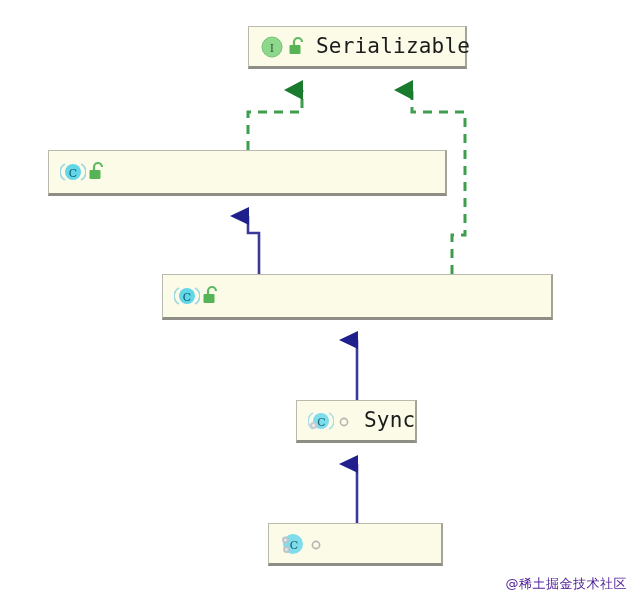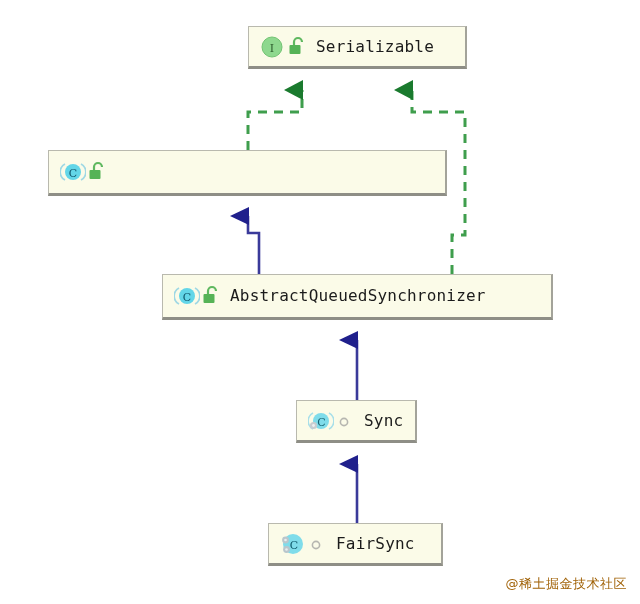--- a/index.html
+++ b/index.html
@@ -44,21 +44,21 @@
     border-bottom: 3px solid #8e8e86;
     border-right: 2px solid #a3a39a;
     display: flex;
     align-items: center;
     padding: 0 14px 0 11px;
     white-space: nowrap;
   }
 
   .uml-label {
     font-family: "DejaVu Sans Mono", "Liberation Mono", monospace;
-    font-size: 16px;
+    font-size: 21px;
     color: #1b1b1b;
     letter-spacing: 0.2px;
     line-height: 1;
   }
 
   
   .node-icon {
     flex: 0 0 auto;
     display: inline-block;
     position: relative;
@@ -79,21 +79,21 @@
   .vis-icon svg { display: block; }
 
   
   #watermark {
     position: absolute;
     right: 13px;
     bottom: 11px;
     z-index: 3;
     font-family: "DejaVu Sans", "Liberation Sans", sans-serif;
     font-size: 13px;
-    color: #a16207;
+    color: #4c1d95;
     letter-spacing: 0.5px;
     user-select: none;
   }
 </style>
 </head>
 <body>
 
 <div id="diagram-canvas">
 
   <svg id="connector-layer" viewBox="0 0 640 604">
@@ -159,21 +159,20 @@
         <circle cx="13" cy="12" r="8" fill="#63d6e8"></circle>
         <text x="13" y="16.5" text-anchor="middle" font-family="DejaVu Serif, Liberation Serif, serif" font-size="11" fill="#10566b">C</text>
       </svg>
     </span>
     <span class="vis-icon">
       <svg width="20" height="22" viewBox="0 0 20 22">
         <path d="M 7 9 L 7 6 A 4 4 0 0 1 15 6" fill="none" stroke="#5fb85f" stroke-width="2.2"></path>
         <rect x="2.5" y="9" width="11" height="9" rx="1" fill="#56b356"></rect>
       </svg>
     </span>
-    <span class="uml-label">AbstractQueuedSynchronizer</span>
   </div>
 
   <div class="uml-node" style="left:296px; top:400px; width:121px; height:43px;">
     <span class="node-icon">
       <svg width="26" height="24" viewBox="0 0 26 24">
         <path d="M 5 4 A 9 9 0 0 0 5 20" fill="none" stroke="#a8dfe9" stroke-width="1.6"></path>
         <path d="M 21 4 A 9 9 0 0 1 21 20" fill="none" stroke="#a8dfe9" stroke-width="1.6"></path>
         <circle cx="13" cy="12" r="8" fill="#7fdcea"></circle>
         <circle cx="5.5" cy="16.5" r="3.6" fill="#c9cdd0"></circle>
         <circle cx="5.5" cy="16.5" r="1.4" fill="#eef0f1"></circle>
@@ -197,18 +196,17 @@
         <circle cx="6.5" cy="17.5" r="3.4" fill="#b9c6cc"></circle>
         <circle cx="6.5" cy="17.5" r="1.3" fill="#e8eef0"></circle>
         <text x="14" y="16.5" text-anchor="middle" font-family="DejaVu Serif, Liberation Serif, serif" font-size="11" fill="#0f5a6b">C</text>
       </svg>
     </span>
     <span class="vis-icon">
       <svg width="20" height="22" viewBox="0 0 20 22">
         <circle cx="9" cy="12" r="3.6" fill="none" stroke="#b6b6b0" stroke-width="1.6"></circle>
       </svg>
     </span>
-    <span class="uml-label">FairSync</span>
   </div>
 
   <div id="watermark">@稀土掘金技术社区</div>
 
 </div>
 
 </body></html>

